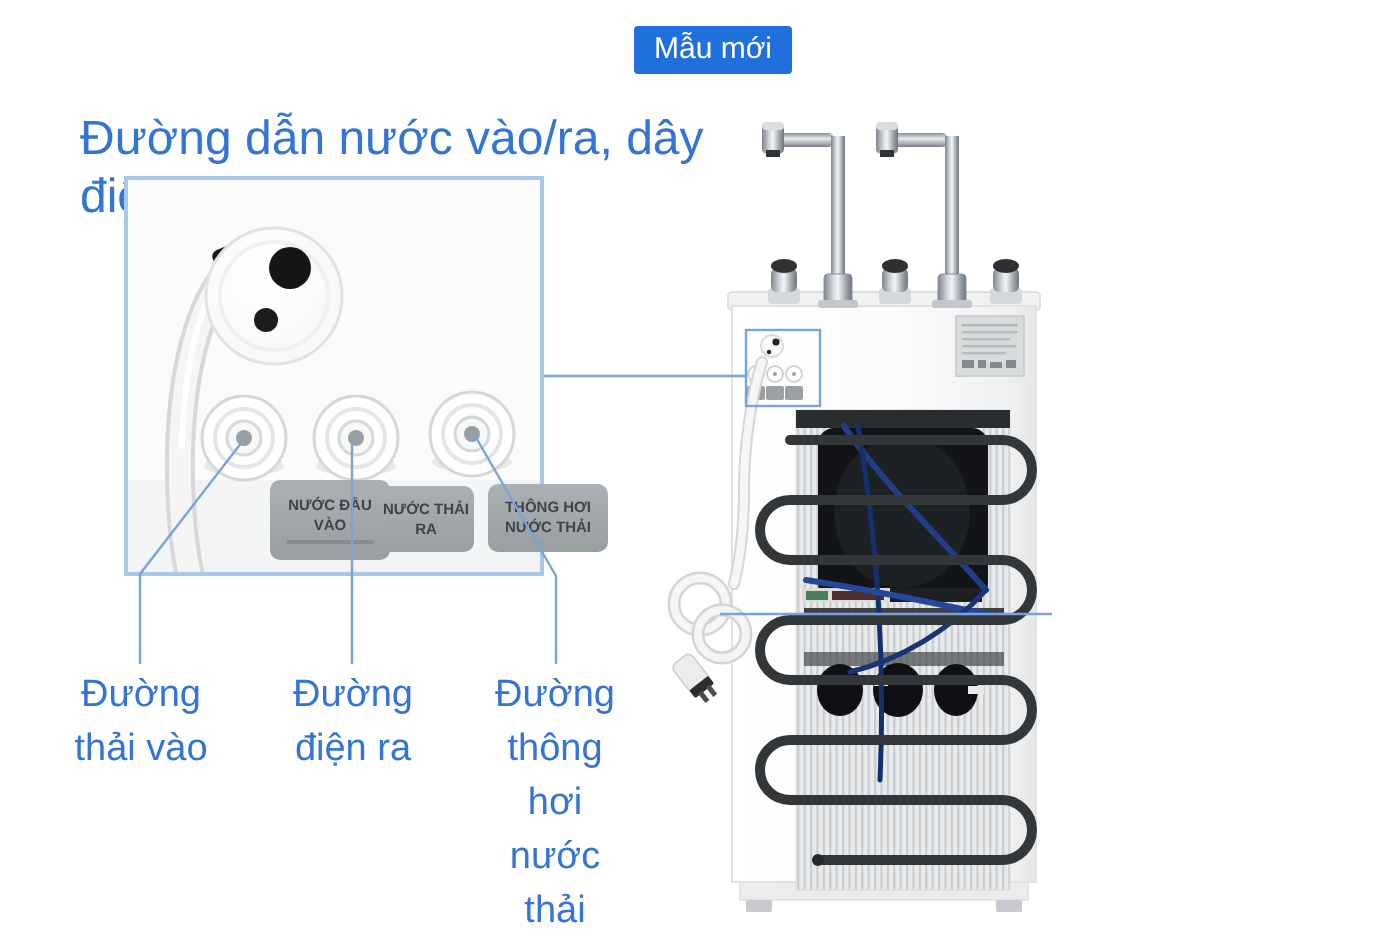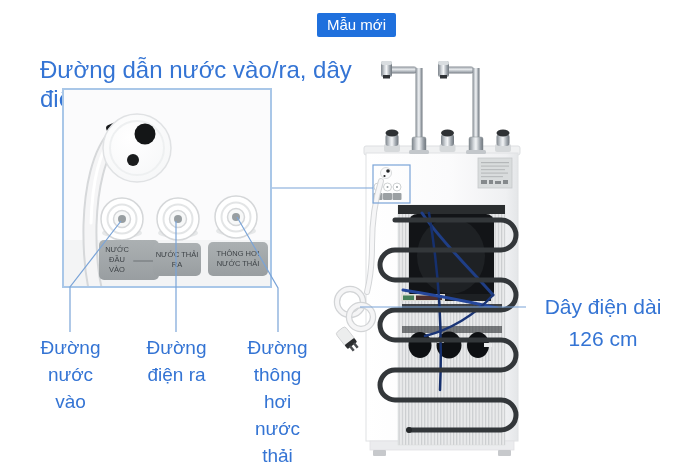--- a/index.html
+++ b/index.html
@@ -15,23 +15,23 @@
     position:absolute;left:40px;top:56px;width:330px;
     color:#3474d4;font-size:24px;line-height:1.2;
   }
   .callout-box{
     position:absolute;left:62px;top:88px;width:210px;height:200px;
     border:2px solid #a9c7e8;background:#fbfbfc;box-sizing:border-box;
   }
   .callout-box svg{position:absolute;left:0;top:0;}
   .port-tag{
     position:absolute;background:linear-gradient(180deg,#abb0b2,#999ea1);
-    border-radius:5px;color:#3e4347;font-weight:normal;font-size:7.5px;
-    line-height:1.3;text-align:center;display:flex;
-    align-items:center;justify-content:center;padding:3px 2px;box-sizing:border-box;
+    border-radius:5px;color:#3e4347;font-weight:bold;font-size:7.5px;
+    line-height:1.3;text-align:center;display:flex;flex-direction:column;
+    align-items:center;justify-content:center;padding:3px 2px;box-sizing:border-box;margin-left:36px;
   }
   .tag-fineprint{width:80%;height:2px;background:#878c8f;margin-top:2px;border-radius:1px;}
   .ann{
     position:absolute;color:#3474d4;font-size:19px;line-height:1.42;
     text-align:center;
   }
   .cord-ann{
     position:absolute;left:533px;top:291px;width:140px;color:#3474d4;
     font-size:21px;line-height:1.5;text-align:center;
   }
@@ -272,19 +272,18 @@
     <g stroke="#7aa4d8" stroke-width="1.2" fill="none">
       <polyline points="121,221 70,287 70,332"></polyline>
       <line x1="176" y1="221" x2="176" y2="332"></line>
       <polyline points="237,217 278,288 278,332"></polyline>
       <line x1="272" y1="188" x2="373" y2="188"></line>
       <line x1="360" y1="307" x2="526" y2="307"></line>
       <rect x="373" y="165" width="37" height="38"></rect>
     </g>
   </svg>
 
-  <div class="ann" style="left:34px;top:335px;width:73px;">Đường nước vào</div>
+  <div class="ann" style="left:34px;top:335px;width:73px;">Đường thải vào</div>
   <div class="ann" style="left:140px;top:335px;width:73px;">Đường điện ra</div>
   <div class="ann" style="left:241px;top:335px;width:73px;">Đường thông hơi nước thải</div>
 
-  <div class="cord-ann">Dây điện dài 126 cm</div>
 
 </div>
 
 </body></html>

